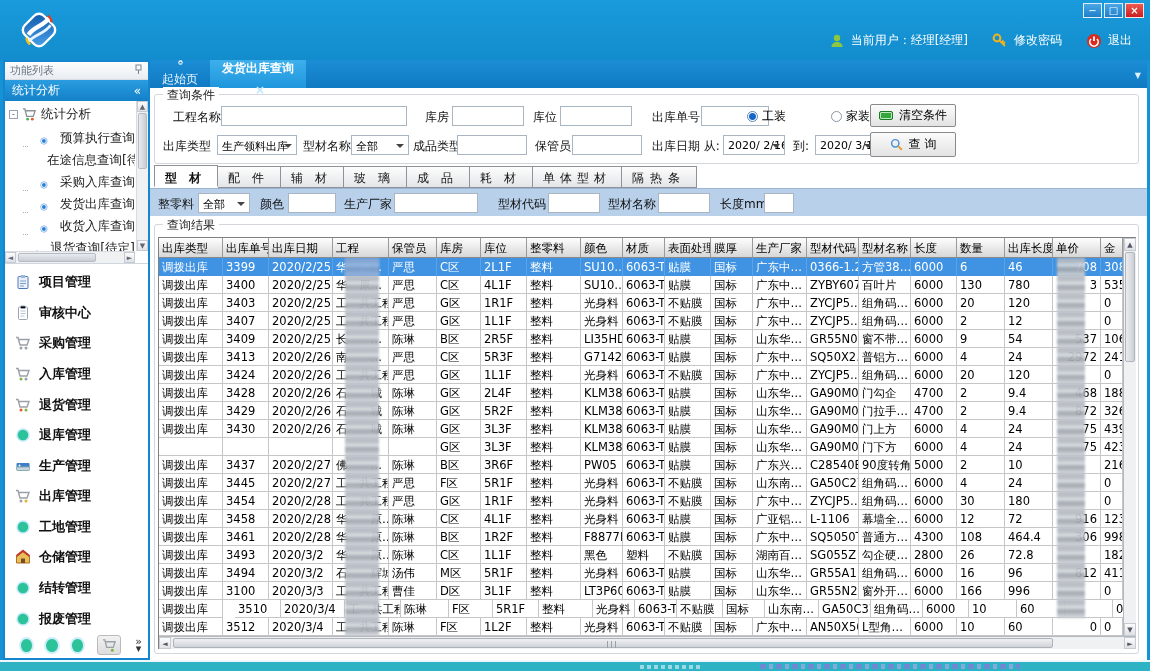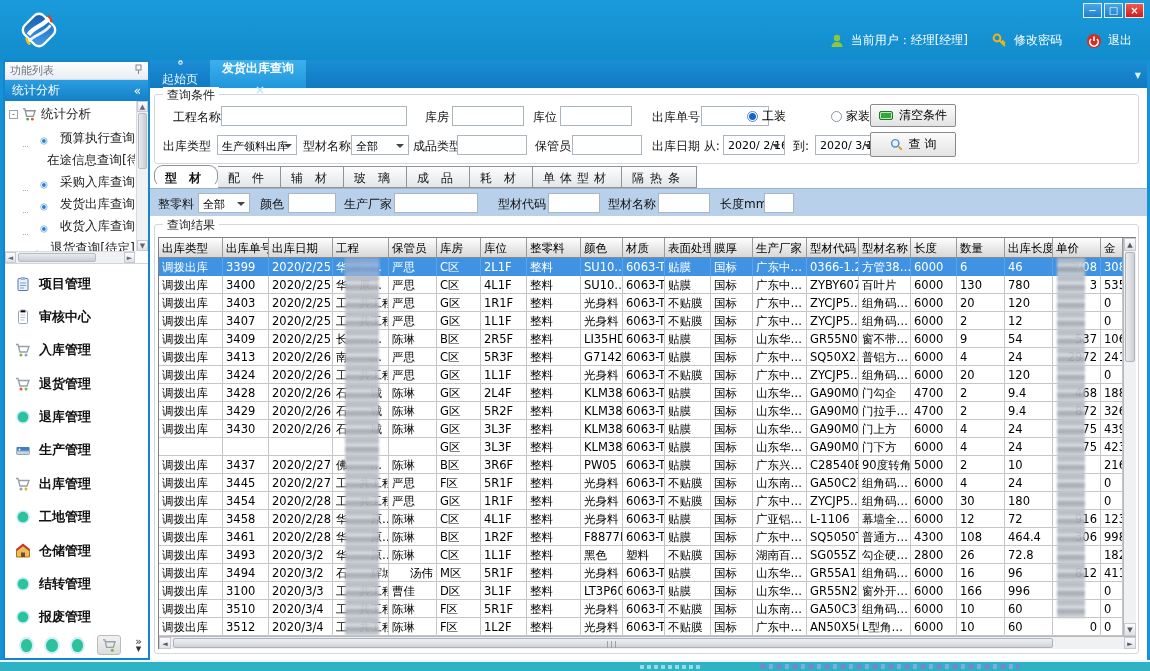--- a/index.html
+++ b/index.html
@@ -61,21 +61,21 @@
   .combo { position:absolute; height:20px; background:#fff; border:1px solid #a9b6c2; font-size:11px; padding:3px 14px 0 4px; white-space:nowrap; overflow:hidden; }
   .combo::after { content:""; position:absolute; right:4px; top:8px; border:4px solid transparent; border-top-color:#444; }
   .radio { position:absolute; display:flex; align-items:center; gap:4px; font-size:12px; }
   .rdot { width:11px; height:11px; border-radius:50%; border:1px solid #8a97a5; background:#fff; }
   .rdot.on { background:radial-gradient(circle at 50% 50%, #1467c8 0 3px, #fff 4px); border-color:#5b87b8; }
   .btn { position:absolute; height:23px; background:linear-gradient(#fbfbfb,#e3e3e3); border:1px solid #8a8a8a; border-radius:2px; font-size:12px; display:flex; align-items:center; justify-content:center; gap:6px; cursor:pointer; padding:0 8px; }
   .clear-glyph { width:14px; height:9px; background:#35a83c; border:1px solid #1d7a24; border-radius:2px; box-shadow:inset 0 0 0 1px #bfe7c2; }
 
   .mtabs { position:absolute; left:4px; top:106px; height:22px; display:flex; }
   .mtab { border:1px solid #8f9398; border-left:none; background:linear-gradient(#fdfdfd,#e3e5e8); font-size:12px; color:#111; padding:3px 10px 0 10px; text-align:center; cursor:pointer; }
-  .mtab:first-child { border-left:1px solid #8f9398;border-radius:9px; }
+  .mtab:first-child { border-left:1px solid #8f9398; }
   .mtab.active { background:#fff; border-bottom:1px solid #fff; font-weight:bold; position:relative; top:-1px; padding-top:4px; }
   .bluebar { position:absolute; left:0; top:128px; right:0; height:28px; background:#b9d0ea; border-top:1px solid #9ab4d4; }
   .bluebar .lbl { top:7px; } .bluebar .inp,.bluebar .combo { top:4px; }
 
   .rbox { left:4px; top:164px; right:8px; bottom:6px; }
   .grid { position:absolute; left:3px; top:12px; border:1px solid #808080; background:#fff; }
   .g-row { display:flex; height:18px; }
   .g-row.head { height:20px; }
   .g-cell { flex:0 0 auto; font-size:11.5px; color:#000; padding:2px 3px 0 3px; border-right:1px solid #c6c6c6; border-bottom:1px solid #c6c6c6; overflow:hidden; white-space:nowrap; }
   .head .g-cell { background:linear-gradient(#fefefe,#d7d7d7); border-right:1px solid #9a9a9a; border-bottom:1px solid #8a8a8a; padding-top:3px; }
@@ -258,20 +258,30 @@
               <rect x="5.5" y="1" width="5" height="2.5" rx="1" fill="#c2cwd8" stroke="#9aa6b4"></rect>
               <path d="M5.5 6h5M5.5 8.5h5M5.5 11h4" stroke="#b8c2ce" stroke-width="1"></path>
             </svg>
           </span>
           <span>审核中心</span>
         </div>
         <div class="menu-item">
           <span style="width: 16px; height: 16px; display: inline-flex;">
             <svg viewBox="0 0 16 16">
               <path d="M1 2.5h2l2 7.5h7l2-5.5H4" fill="none" stroke="#9aa0a8" stroke-width="1.4"></path>
+              <circle cx="6" cy="13" r="1.5" fill="#9aa0a8"></circle>
+              <circle cx="11" cy="13" r="1.5" fill="#9aa0a8"></circle>
+            </svg>
+          </span>
+          <span>采购管理</span>
+        </div>
+        <div class="menu-item">
+          <span style="width: 16px; height: 16px; display: inline-flex;">
+            <svg viewBox="0 0 16 16">
+              <path d="M1 2.5h2l2 7.5h7l2-5.5H4" fill="none" stroke="#9aa0a8" stroke-width="1.4"></path>
               <circle cx="6" cy="13" r="1.5" fill="#7cb342"></circle>
               <circle cx="11" cy="13" r="1.5" fill="#9aa0a8"></circle>
             </svg>
           </span>
           <span>入库管理</span>
         </div>
         <div class="menu-item">
           <span style="width: 16px; height: 16px; display: inline-flex;">
             <svg viewBox="0 0 16 16">
               <path d="M1 2.5h2l2 7.5h7l2-5.5H4" fill="none" stroke="#9aa0a8" stroke-width="1.4"></path>
@@ -841,21 +851,21 @@
             <div class="g-cell" style="width: 48px;">26</div>
             <div class="g-cell" style="width: 48px;">72.8</div>
             <div class="g-cell num-right" style="width: 48px;"></div>
             <div class="g-cell" style="width: 22px;">182</div>
           </div>
           <div class="g-row">
             <div class="g-cell" style="width: 64px;">调拨出库</div>
             <div class="g-cell" style="width: 46px;">3494</div>
             <div class="g-cell" style="width: 64px;">2020/3/2</div>
             <div class="g-cell" style="width: 56px;">石　　辉城</div>
-            <div class="g-cell" style="width: 48px; text-align: right;">汤伟</div>
+            <div class="g-cell" style="width: 48px;">汤伟</div>
             <div class="g-cell" style="width: 44px;">M区</div>
             <div class="g-cell" style="width: 46px;">5R1F</div>
             <div class="g-cell" style="width: 54px;">整料</div>
             <div class="g-cell" style="width: 42px;">光身料</div>
             <div class="g-cell" style="width: 42px;">6063-T5</div>
             <div class="g-cell" style="width: 46px;">贴膜</div>
             <div class="g-cell" style="width: 42px;">国标</div>
             <div class="g-cell" style="width: 54px;">山东华…</div>
             <div class="g-cell" style="width: 52px;">GR55A11</div>
             <div class="g-cell" style="width: 52px;">组角码…</div>
@@ -882,21 +892,21 @@
             <div class="g-cell" style="width: 52px;">GR55N26</div>
             <div class="g-cell" style="width: 52px;">窗外开…</div>
             <div class="g-cell" style="width: 46px;">6000</div>
             <div class="g-cell" style="width: 48px;">166</div>
             <div class="g-cell" style="width: 48px;">996</div>
             <div class="g-cell num-right" style="width: 48px;"></div>
             <div class="g-cell" style="width: 22px;">0</div>
           </div>
           <div class="g-row">
             <div class="g-cell" style="width: 64px;">调拨出库</div>
-            <div class="g-cell" style="width: 46px;">3510</div>
+            <div class="g-cell" style="width: 46px; margin-left: 12px;">3510</div>
             <div class="g-cell" style="width: 64px;">2020/3/4</div>
             <div class="g-cell" style="width: 56px;">工　共工程</div>
             <div class="g-cell" style="width: 48px;">陈琳</div>
             <div class="g-cell" style="width: 44px;">F区</div>
             <div class="g-cell" style="width: 46px;">5R1F</div>
             <div class="g-cell" style="width: 54px;">整料</div>
             <div class="g-cell" style="width: 42px;">光身料</div>
             <div class="g-cell" style="width: 42px;">6063-T5</div>
             <div class="g-cell" style="width: 46px;">不贴膜</div>
             <div class="g-cell" style="width: 42px;">国标</div>

